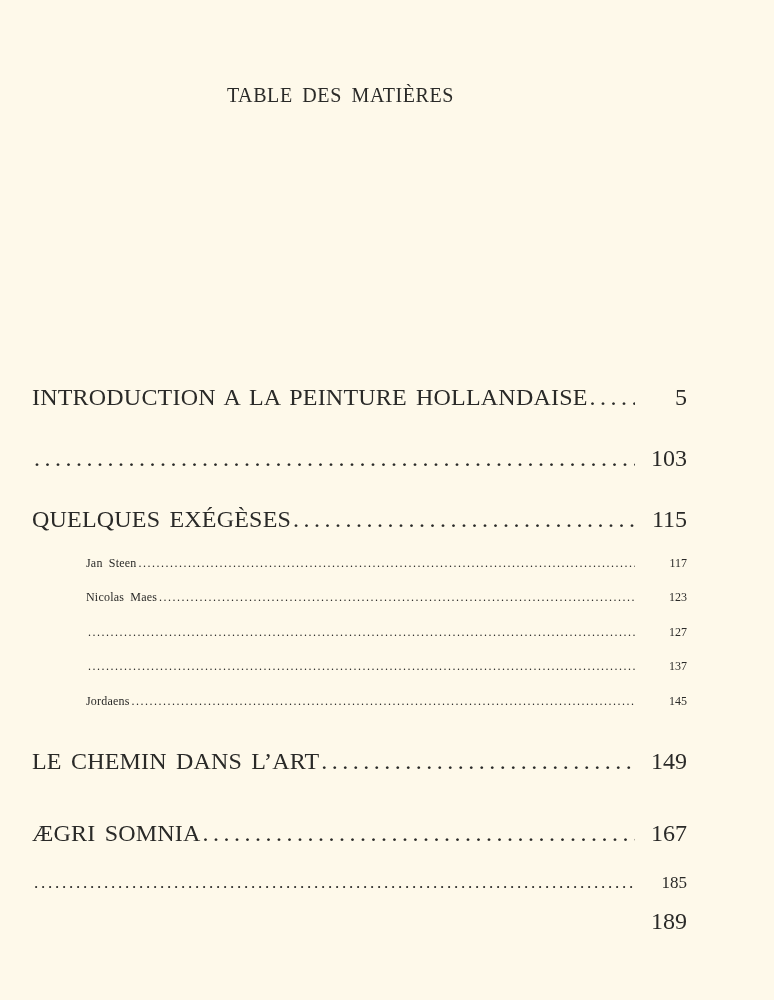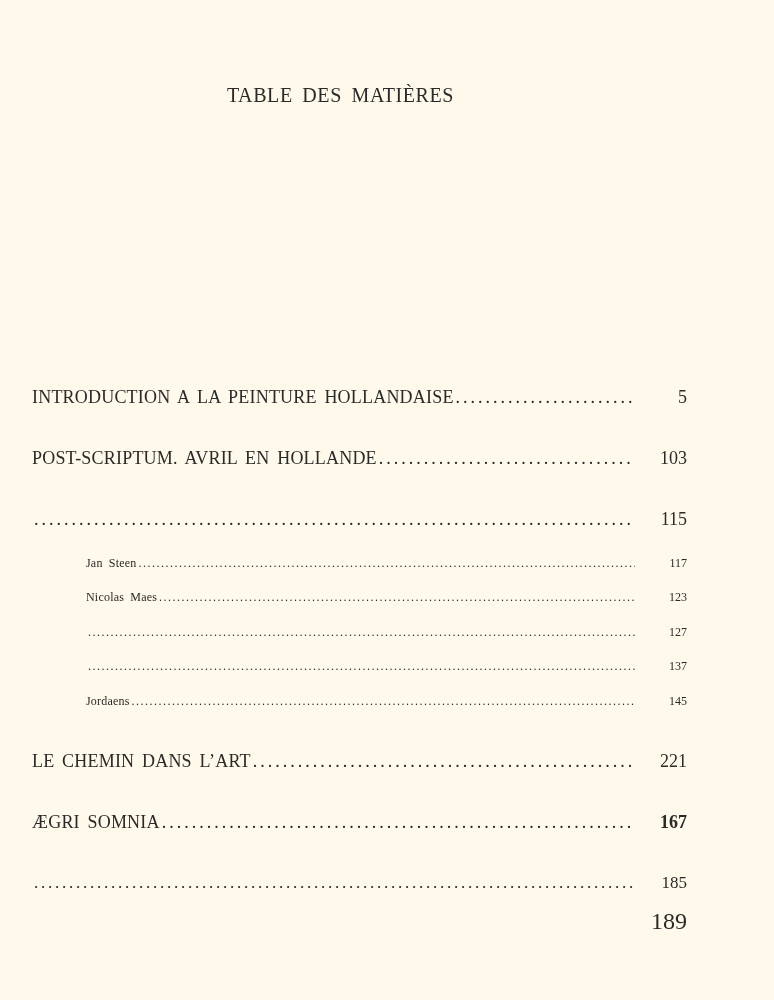--- a/index.html
+++ b/index.html
@@ -17,21 +17,21 @@
     top: 84px;
     text-align: center;
     font-size: 20px;
     letter-spacing: 0.6px;
     word-spacing: 4px;
   }
   .entry {
     position: absolute;
     display: flex;
     align-items: baseline;
-    font-size: 18px;
+    font-size: 24px;
     line-height: 22px;
   }
   .entry .label { white-space: pre; letter-spacing: 0.2px; word-spacing: 3px; }
   .entry .leader {
     flex: 1;
     overflow: hidden;
     white-space: nowrap;
     margin: 0 2px;
     letter-spacing: 3.2px;
   }
@@ -40,47 +40,47 @@
     letter-spacing: 0px;
     word-spacing: -1.5px;
   }
   .entry .page {
     width: 50px;
     text-align: right;
   }
   .main { left: 32px; width: 655px; }
   .sub  { left: 86px; width: 601px; font-size: 12px; }
   .small { left: 32px; width: 655px; font-size: 17px; }
-  .bold .page { font-weight: bold; }
+  .bold .page { font-weight: normal; margin-top: 11px; }
   .folio {
     position: absolute;
     left: 630px; width: 57px;
     top: 908px;
     text-align: right;
     font-size: 24px;
   }
 </style>
 </head>
 <body>
 
 <div class="title">TABLE DES MATIÈRES</div>
 
 <div class="entry main" style="top:386px">
   <span class="label">INTRODUCTION A LA PEINTURE HOLLANDAISE</span>
   <span class="leader"></span>
   <span class="page">5</span>
 </div>
 
 <div class="entry main" style="top:447px">
-  <span class="label">POST-SCRIPTUM. AVRIL EN HOLLANDE</span>
   <span class="leader"></span>
   <span class="page">103</span>
 </div>
 
 <div class="entry main" style="top:508px">
+  <span class="label">QUELQUES EXÉGÈSES</span>
   <span class="leader"></span>
   <span class="page">115</span>
 </div>
 
 <div class="entry sub" style="top:552px">
   <span class="label">Jan Steen</span>
   <span class="leader"></span>
   <span class="page">117</span>
 </div>
 
@@ -102,21 +102,21 @@
 
 <div class="entry sub" style="top:690px">
   <span class="label">Jordaens</span>
   <span class="leader"></span>
   <span class="page">145</span>
 </div>
 
 <div class="entry main" style="top:750px">
   <span class="label">LE CHEMIN DANS L’ART</span>
   <span class="leader"></span>
-  <span class="page">221</span>
+  <span class="page">149</span>
 </div>
 
 <div class="entry main bold" style="top:811px">
   <span class="label">ÆGRI SOMNIA</span>
   <span class="leader"></span>
   <span class="page">167</span>
 </div>
 
 <div class="entry small" style="top:872px">
   <span class="leader"></span>

